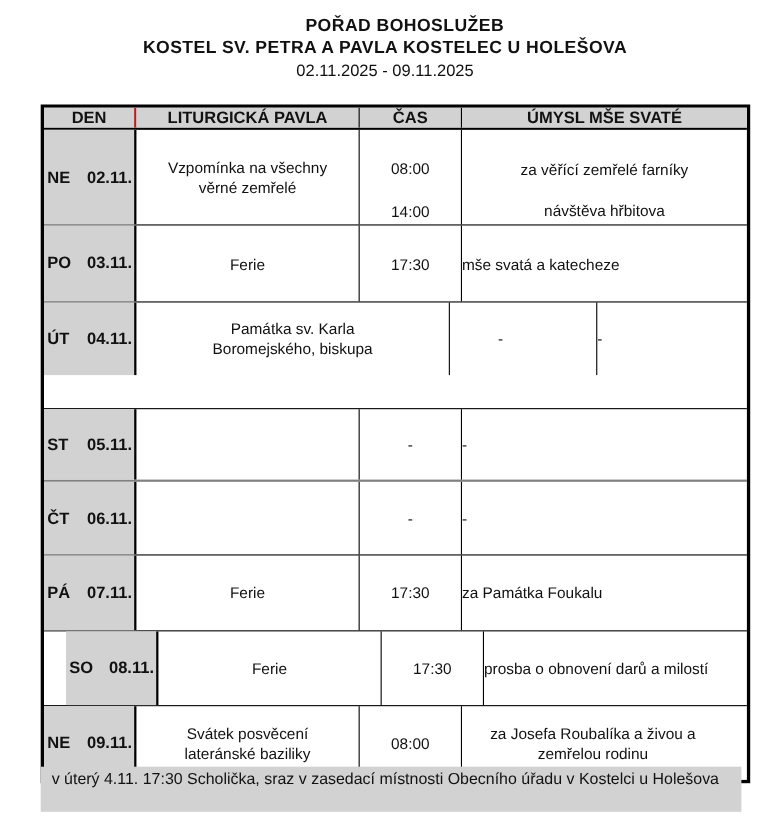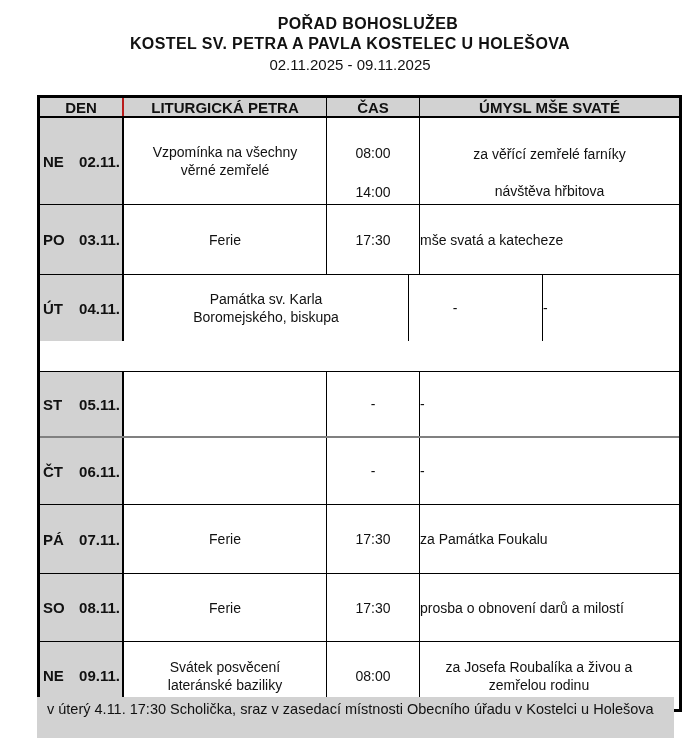--- a/index.html
+++ b/index.html
@@ -67,21 +67,21 @@
 
 <div class="title-block">
   <div class="title-line1">POŘAD BOHOSLUŽEB</div>
   <div class="title-line2">KOSTEL SV. PETRA A PAVLA KOSTELEC U HOLEŠOVA</div>
   <div class="title-date">02.11.2025 - 09.11.2025</div>
 </div>
 
 <div class="schedule-table">
   <div class="t-row header-row">
     <div class="header-cell c0">DEN</div>
-    <div class="header-cell c1">LITURGICKÁ PETRA</div>
+    <div class="header-cell c1">LITURGICKÁ PAVLA</div>
     <div class="header-cell c2">ČAS</div>
     <div class="header-cell c3">ÚMYSL MŠE SVATÉ</div>
   </div>
   <div id="table-body">
       <div class="t-row" style="height: 86px;">
         <div class="day-cell">
           <div class="">NE</div>
           <div class="">02.11.</div>
         </div>
         <div class="celebration-cell">
@@ -160,21 +160,21 @@
         <div class="celebration-cell">
           <div class="inner">Ferie</div>
         </div>
         <div class="time-cell">
           <div class="">17:30</div>
         </div>
         <div class="intention-cell">
           <div class="inner">za Památka Foukalu</div>
         </div>
       </div>
-      <div class="t-row sep" style="height: 68px;">
+      <div class="t-row sep" style="height: 68px; padding-left: 20px;">
         <div class="day-cell">
           <div class="">SO</div>
           <div class="">08.11.</div>
         </div>
         <div class="celebration-cell">
           <div class="inner">Ferie</div>
         </div>
         <div class="time-cell">
           <div class="">17:30</div>
         </div>

